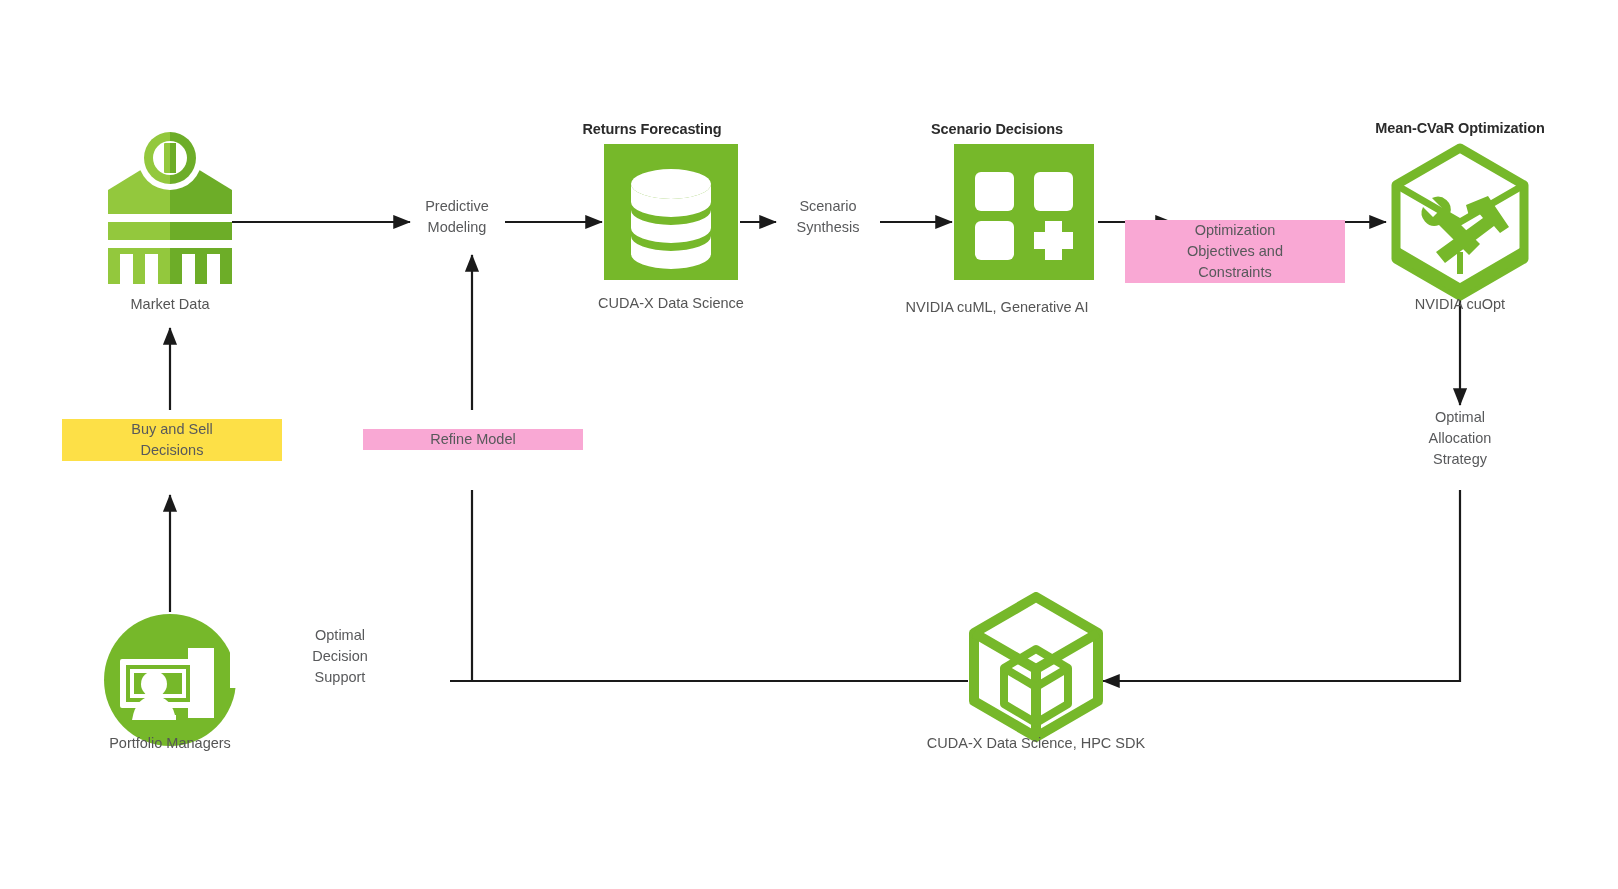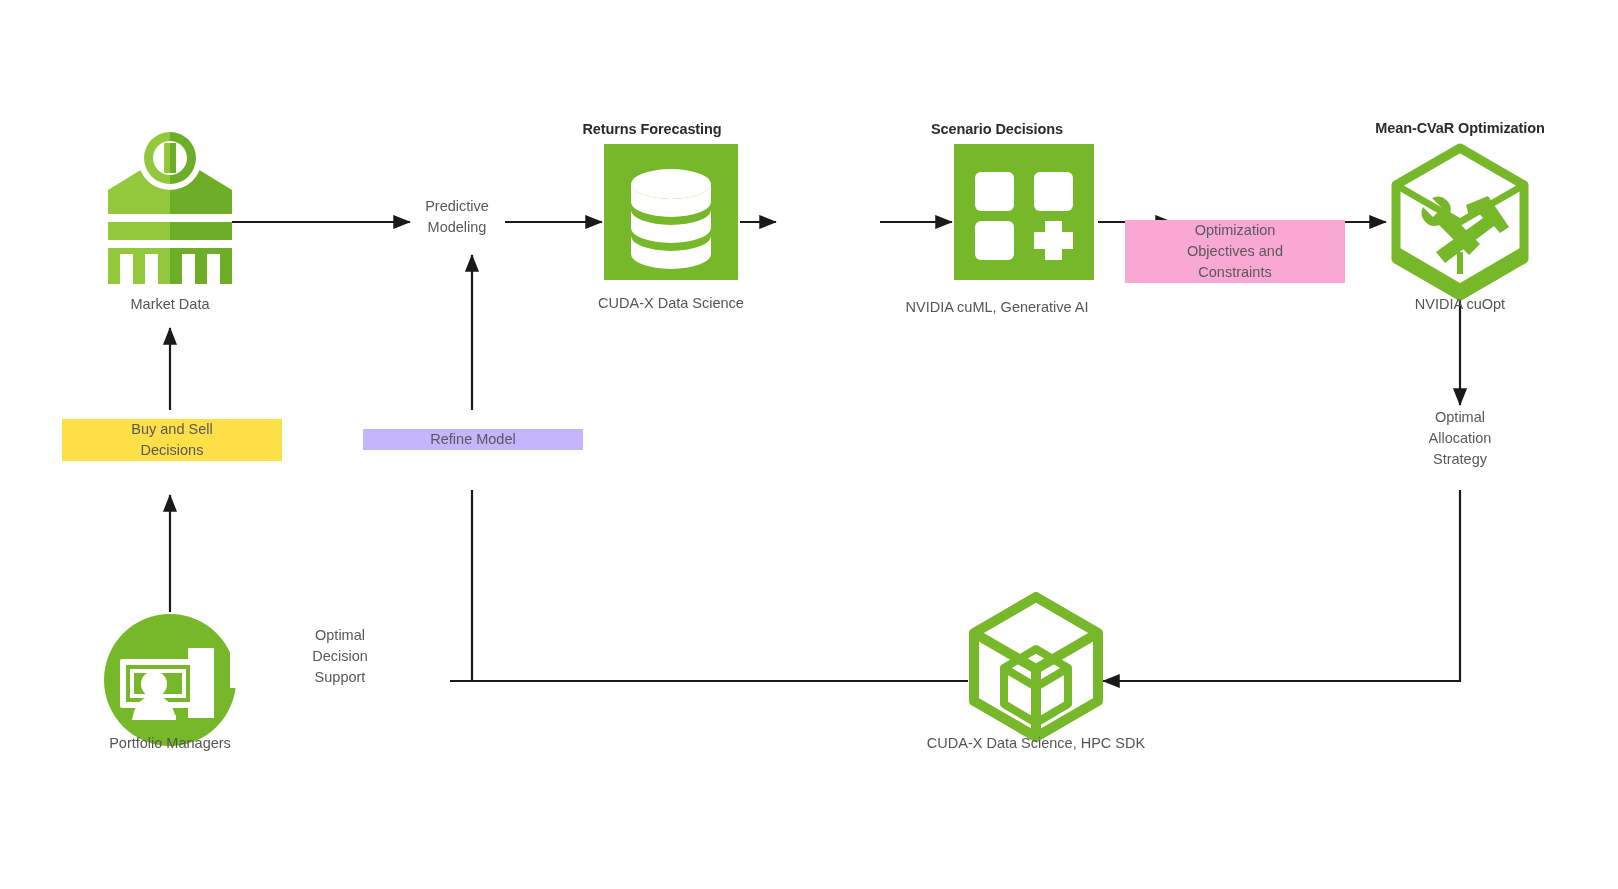--- a/index.html
+++ b/index.html
@@ -210,31 +210,33 @@
 
         <path d="M30 108 Q34 84 52 84 Q70 84 74 108 Z"></path>
       </g>
     </svg>
   </div>
   <div class="node-caption" style="left:-30px; top:733px;">Portfolio Managers</div>
 
   <div class="edge-label" style="left:347px; top:196px;">Predictive
 Modeling</div>
 
+  <div class="edge-label" style="left:718px; top:196px;">Scenario
+Synthesis</div>
 
   <div class="edge-label" style="left:1125px; top:186px; background:#f9a8d4;margin-top:34px;">Optimization
 Objectives  and
 Constraints</div>
 
   <div class="edge-label" style="left:1350px; top:407px; background:#ffffff;">Optimal
 Allocation
 Strategy</div>
 
   <div class="edge-label" style="left:230px; top:625px; background:#ffffff;">Optimal
 Decision
 Support</div>
 
   <div class="edge-label" style="left:62px; top:419px; background:#fde047;">Buy and Sell
 Decisions</div>
 
-  <div class="edge-label" style="left:363px; top:429px; background:#c4b5fd;">Refine Model</div>
+  <div class="edge-label" style="left:363px; top:429px; background:#f9a8d4;">Refine Model</div>
 
 </div>
 
 </body></html>

